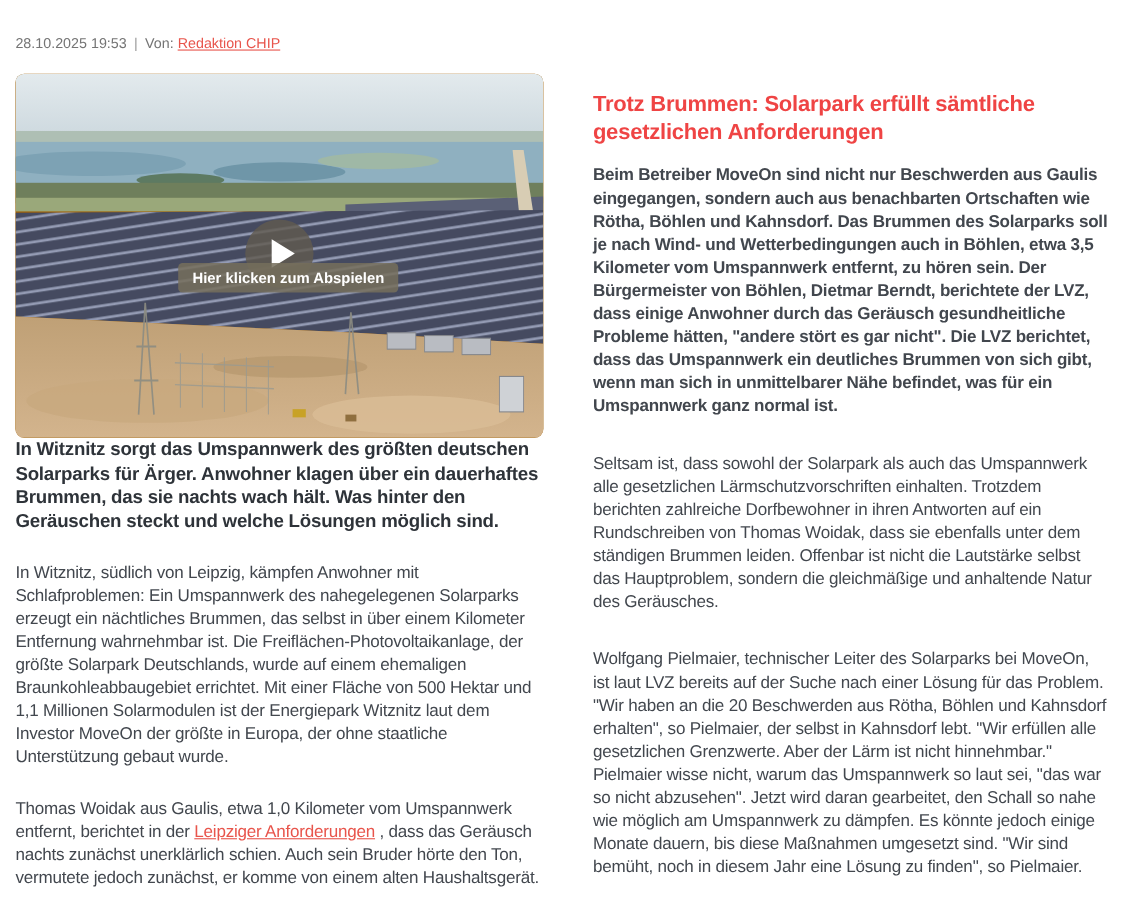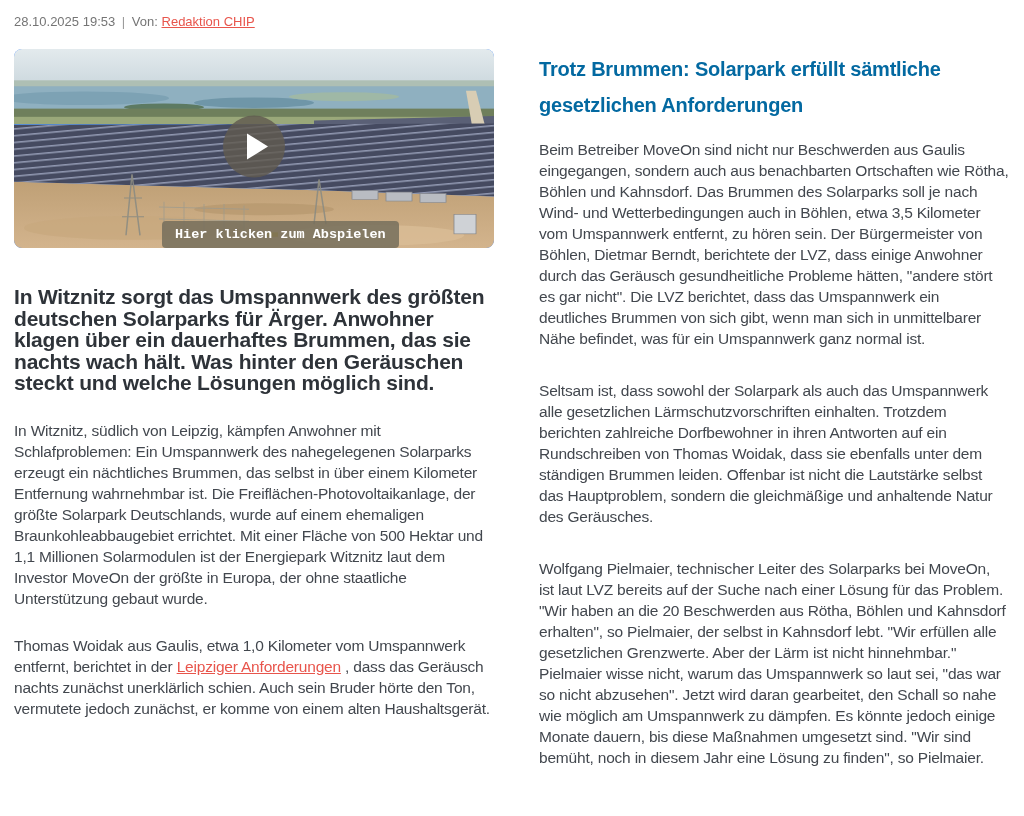--- a/index.html
+++ b/index.html
@@ -11,39 +11,38 @@
   }
   .page { padding: 14px 14px 0 14px; }
 
   
   h1.article-title {
     font-size: 27px; line-height: 33px; font-weight: 700;
     letter-spacing: -0.6px; color: #1d1d1b; max-width: 745px;
     margin-top: 4px;
   }
   .byline {
-    font-size: 13px; color: #757575;
+    margin-top: 18px; font-size: 13px; color: #757575;
   }
   .byline .sep { color: #9a9a9a; padding: 0 3px; }
   a.red-link {
     color: #e8554c; text-decoration: underline; cursor: pointer;
   }
 
   
   .columns {
     display: grid; grid-template-columns: 480px 470px; column-gap: 45px;
     margin-top: 20px;
   }
 
   
   .video-player {
-    position: relative; width: 480px; height: 199px;
+    position: relative; width: 480px; height: 331px;
     border-radius: 8px; overflow: hidden; cursor: pointer;
-    background: #3b82f6;
-    font-family: Liberation Mono, monospace;
+    background: #a16207;
   }
   .video-player svg { display: block; width: 100%; height: 100%; }
   .play-button {
     position: absolute; left: 50%; top: 50%; transform: translate(-50%, -54%);
     width: 62px; height: 62px; border-radius: 50%;
     background: rgba(96, 90, 79, 0.82);
     display: flex; align-items: center; justify-content: center;
   }
   .play-button .tri {
     width: 0; height: 0; margin-left: 6px;
@@ -53,33 +52,33 @@
   }
   .video-caption {
     position: absolute; left: 148px; top: 172px;
     background: rgba(118, 110, 92, 0.85);
     color: #ffffff; font-weight: 700; font-size: 13.5px;
     padding: 6px 13px; border-radius: 4px; white-space: nowrap;
   }
 
   
   .intro {
-    margin-top: 38px; font-weight: 700; font-size: 21px;
+    font-weight: 700; font-size: 17px;
     line-height: 21.5px; color: #2e3339; letter-spacing: -0.2px;
   }
   p.body-text {
     margin-top: 26px; font-size: 15.5px; line-height: 21px;
     color: #42474e; letter-spacing: -0.2px;
   }
   h2.sub-heading {
-    font-size: 20px; line-height: 36px; font-weight: 700;
-    color: #0369a1; letter-spacing: -0.2px; margin-top: 2px;
+    font-size: 20px; line-height: 25px; font-weight: 700;
+    color: #ef4444; letter-spacing: -0.2px; margin-top: 16px;
   }
   .right-col p.body-text { margin-top: 31px; }
-  .right-col p.body-text:first-of-type { margin-top: 16px; }
+  .right-col p.body-text:first-of-type { margin-top: 16px; font-weight: bold; }
 </style>
 </head>
 <body>
 
 <div class="page">
 
 
   <div class="byline">
     <span>28.10.2025 19:53</span>
     <span class="sep">|</span>

